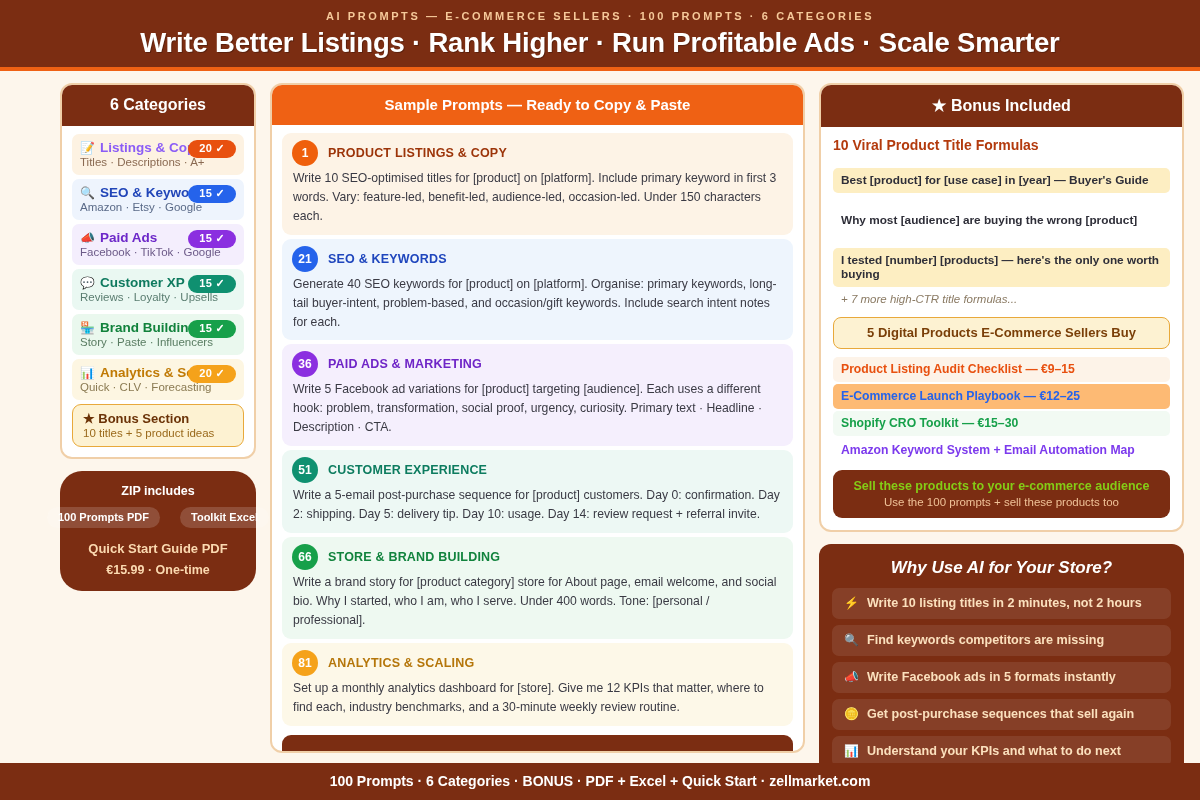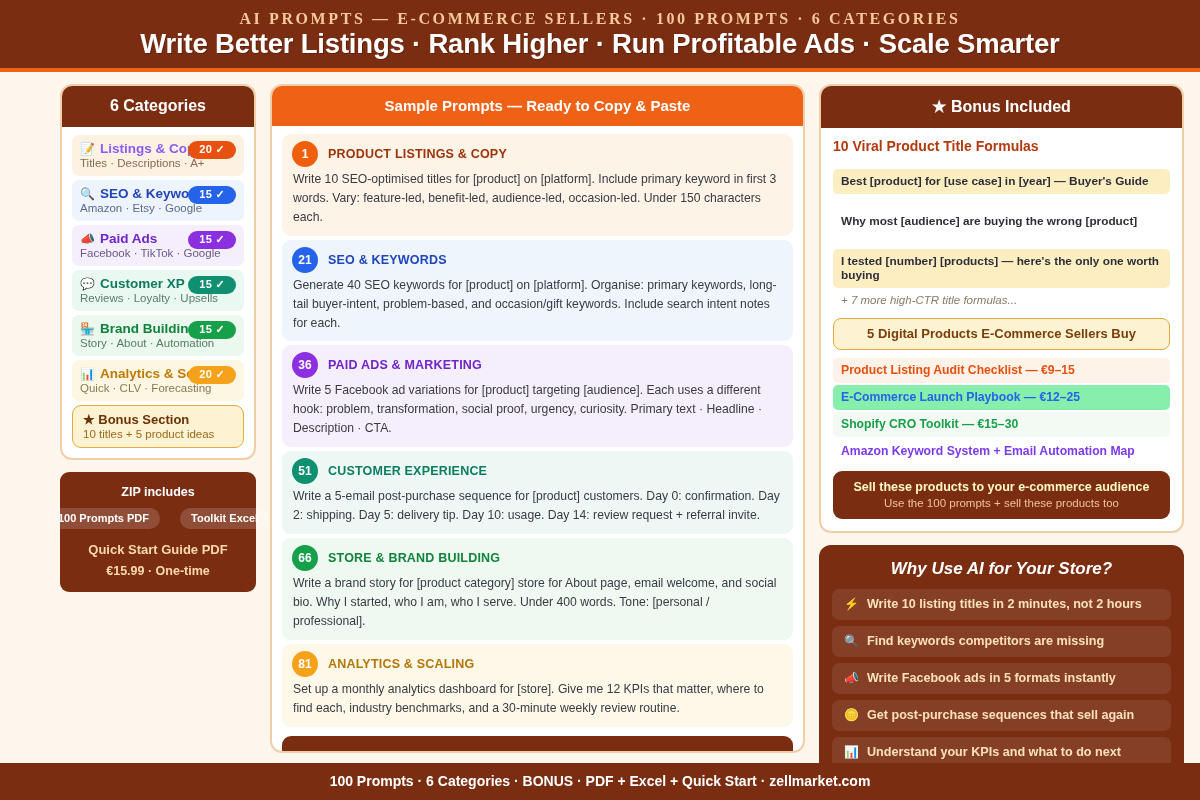--- a/index.html
+++ b/index.html
@@ -20,24 +20,24 @@
   
   .header {
     background: #7b2d12;
     padding: 10px 0 8px 0;
     text-align: center;
     border-bottom: 4px solid #ef6114;
     flex: 0 0 auto;
   }
   .header-kicker {
     color: #f6c99a;
-    font-size: 16px;
+    font-size: 11px;
     font-weight: bold;
     letter-spacing: 2.6px;
-    font-family: Liberation Serif, serif;
+    margin-bottom: 5px;
   }
   .header-title {
     color: #ffffff;
     font-size: 27.5px;
     font-weight: bold;
     letter-spacing: -0.2px;
     text-shadow: 1px 1px 0 rgba(0,0,0,0.25);
   }
 
   
@@ -94,21 +94,21 @@
     background: #fdf2d2;
     border-radius: 9px;
     padding: 6px 10px 7px 10px;
     margin-top: 4px;
   }
   .bonus-chip-title { font-size: 13px; font-weight: bold; color: #6b3307; }
   .bonus-chip-sub { font-size: 11.5px; color: #9a6a1c; margin-top: 1px; }
 
   .zip-card {
     background: #7b2d12;
-    border-radius: 9px;
+    border-radius: 22px;
     padding: 13px 12px 14px 12px;
     text-align: center;
     color: #fff;
     flex: 0 0 auto;
   }
   .zip-title { font-size: 12.5px; font-weight: bold; margin-bottom: 9px; }
   .zip-pills { display: flex; gap: 20px; justify-content: center; margin-bottom: 13px; }
   .zip-pill {
     background: rgba(255,255,255,0.16);
     border-radius: 20px;
@@ -182,21 +182,21 @@
     border-radius: 5px;
     margin-bottom: 2px;
   }
   .sell-card {
     background: #7b2d12; color: #fff;
     border-radius: 9px;
     text-align: center;
     padding: 9px 8px 10px 8px;
     margin-top: 7px;
   }
-  .sell-a { font-size: 12.5px; font-weight: bold; color: #fef9c3; }
+  .sell-a { font-size: 12.5px; font-weight: bold; color: #84cc16; }
   .sell-b { font-size: 11.5px; color: #f0c298; margin-top: 3px; }
 
   
   .why-card {
     background: #7b2d12;
     border-radius: 12px;
     padding: 14px 13px 14px 13px;
     flex: 1 1 auto;
     display:flex; flex-direction:column;
   }
@@ -283,21 +283,21 @@
                 <span class="cat-name" style="color:#0f7a5f">Customer XP</span>
               </div>
               <div class="cat-sub" style="color:#5a7d70">Reviews · Loyalty · Upsells</div>
               <div class="cat-badge" style="background:#0f9070">15 ✓</div>
             </div>
             <div class="cat-row" style="background: rgb(234, 248, 238);">
               <div class="cat-top">
                 <span class="cat-icon">🏪</span>
                 <span class="cat-name" style="color:#11823c">Brand Building</span>
               </div>
-              <div class="cat-sub" style="color:#5a7d63">Story · About · Automation</div>
+              <div class="cat-sub" style="color:#5a7d63">Story · Paste · Influencers</div>
               <div class="cat-badge" style="background:#17a04a">15 ✓</div>
             </div>
             <div class="cat-row" style="background: rgb(253, 246, 226);">
               <div class="cat-top">
                 <span class="cat-icon">📊</span>
                 <span class="cat-name" style="color:#c07a05">Analytics &amp; Scale</span>
               </div>
               <div class="cat-sub" style="color:#8a7a52">Quick · CLV · Forecasting</div>
               <div class="cat-badge" style="background:#f5a21a">20 ✓</div>
             </div>
@@ -377,21 +377,21 @@
           <div class="bonus-h">10 Viral Product Title Formulas</div>
           <div id="formula-list">
               <div class="formula tint">Best [product] for [use case] in [year] — Buyer's Guide</div>
               <div class="formula">Why most [audience] are buying the wrong [product]</div>
               <div class="formula tint">I tested [number] [products] — here's the only one worth buying</div>
             </div>
           <div class="formula-more">+ 7 more high-CTR title formulas...</div>
           <div class="prod-head">5 Digital Products E-Commerce Sellers Buy</div>
           <div id="product-list">
               <div class="prod" style="color: rgb(232, 80, 15); background: rgb(253, 243, 232);">Product Listing Audit Checklist — €9–15</div>
-              <div class="prod" style="color: rgb(37, 99, 235); background: #86efac;">E-Commerce Launch Playbook — €12–25</div>
+              <div class="prod" style="color: rgb(37, 99, 235); background: #fdba74;">E-Commerce Launch Playbook — €12–25</div>
               <div class="prod" style="color: rgb(23, 160, 74); background: rgb(242, 250, 243);">Shopify CRO Toolkit — €15–30</div>
               <div class="prod" style="color: rgb(124, 58, 237); background: rgb(255, 255, 255);">Amazon Keyword System + Email Automation Map</div>
             </div>
           <div class="sell-card">
             <div class="sell-a">Sell these products to your e-commerce audience</div>
             <div class="sell-b">Use the 100 prompts + sell these products too</div>
           </div>
         </div>
       </div>
 

